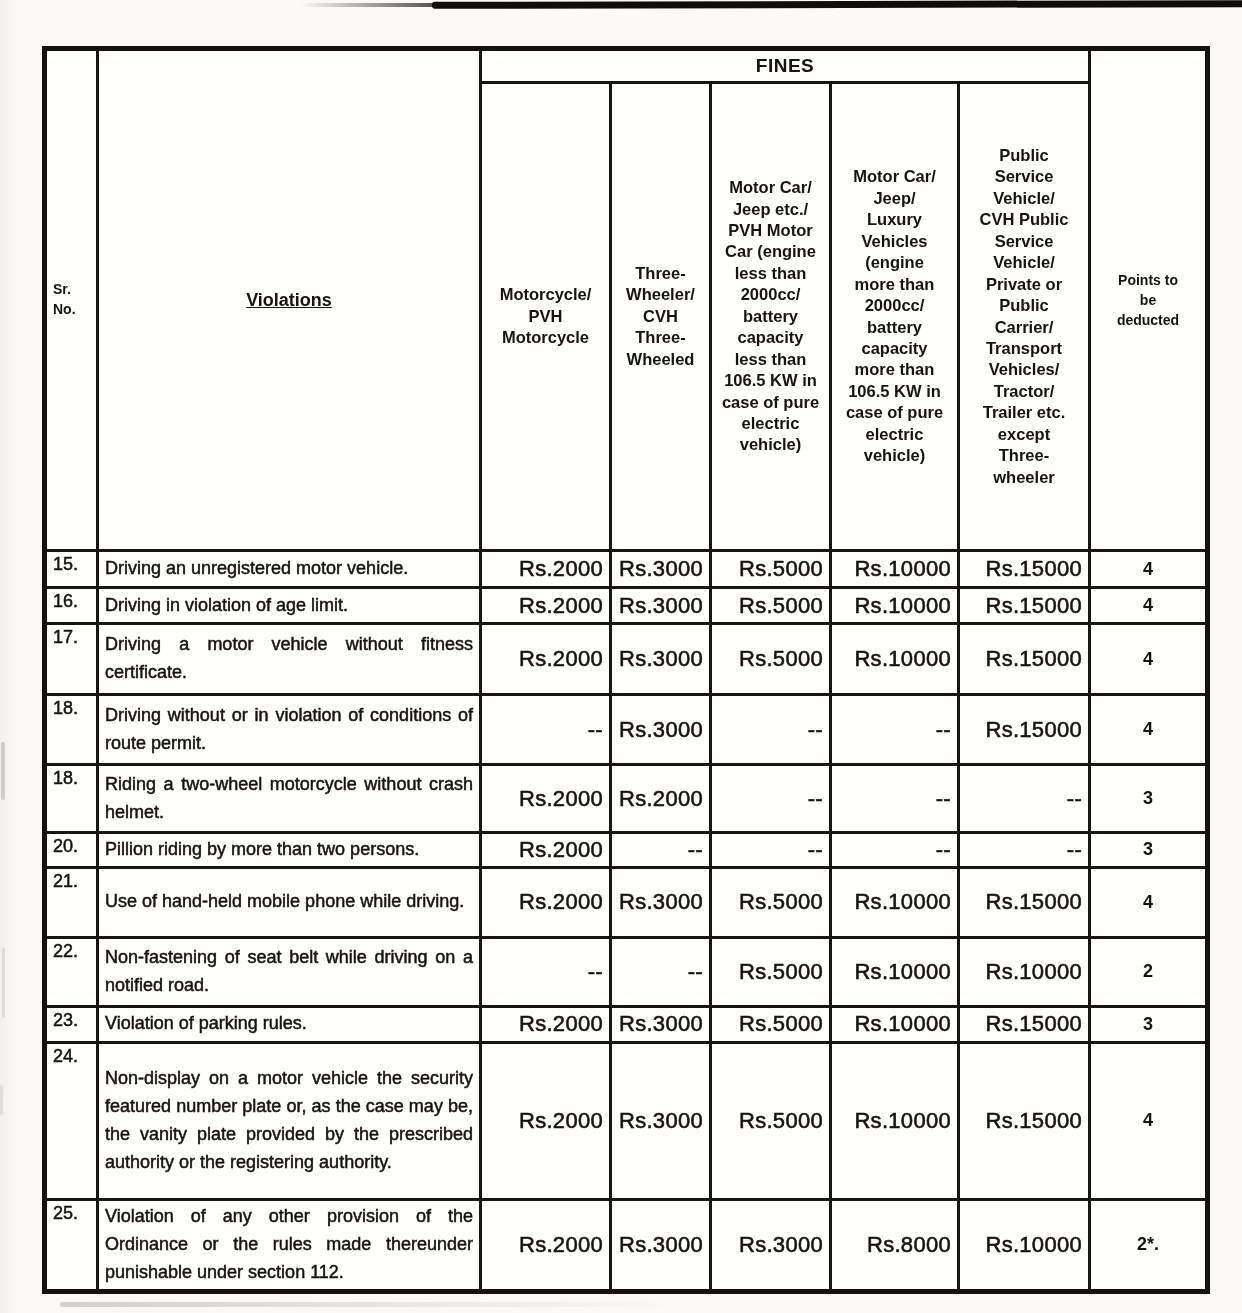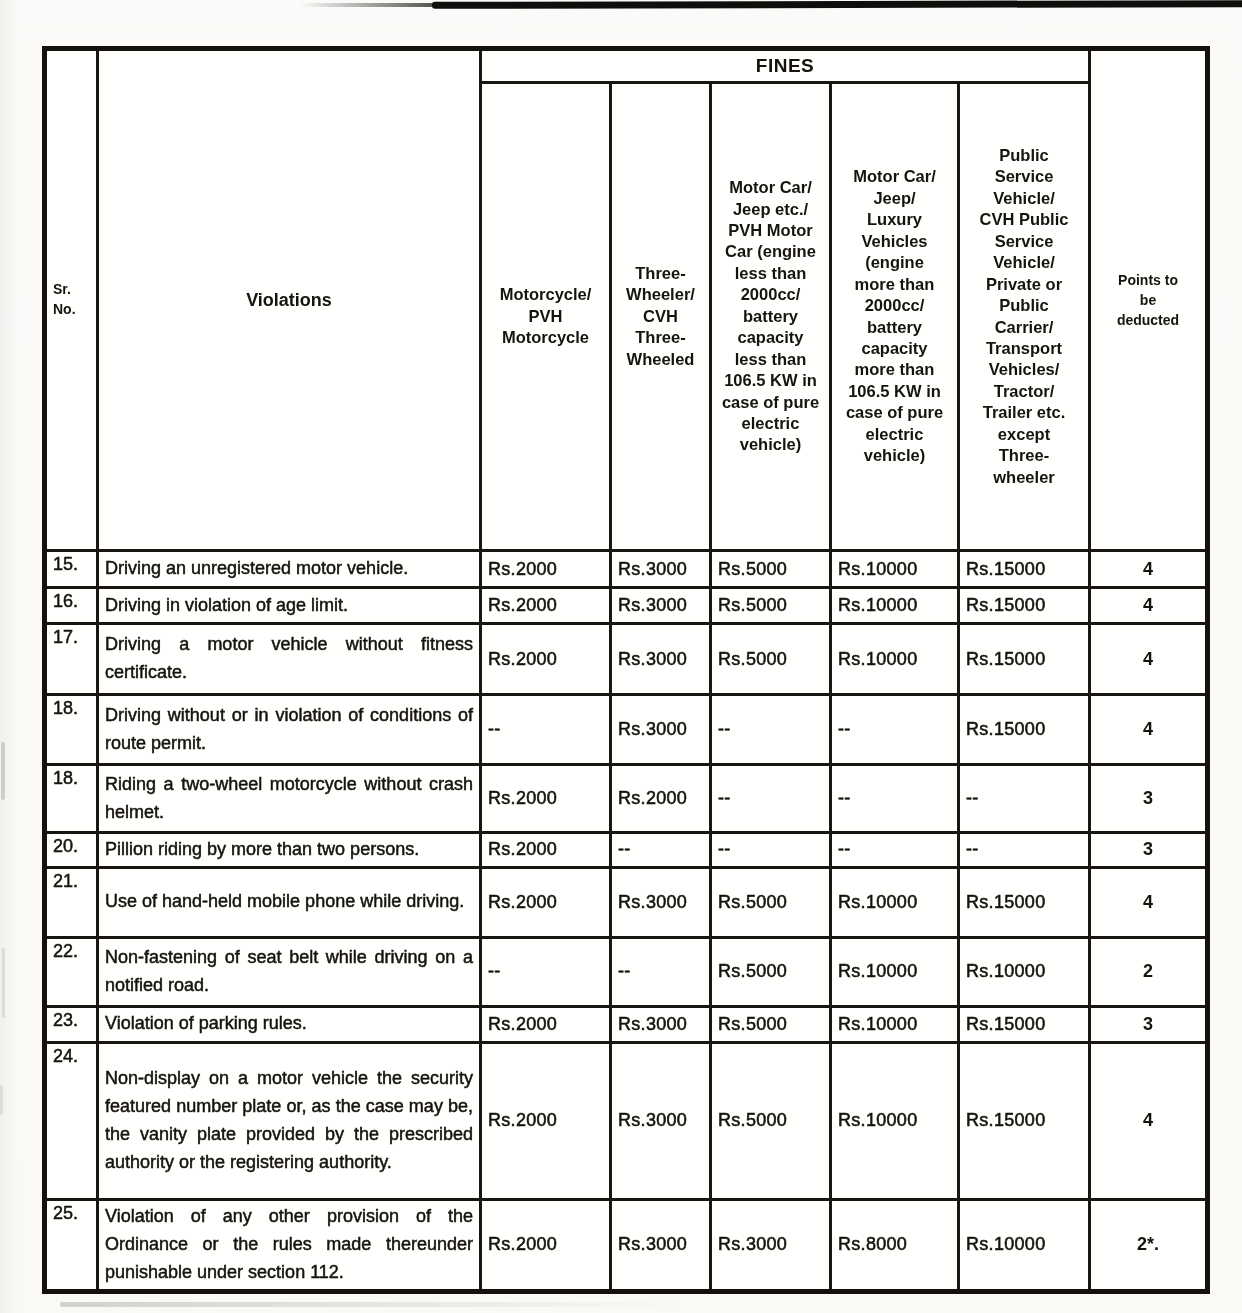--- a/index.html
+++ b/index.html
@@ -83,21 +83,21 @@
     font-size: 19px;
     letter-spacing: 0.5px;
   }
   th.sr-h {
     font-size: 14px;
     white-space: pre-line;
     text-align: left;
     padding-left: 9px;
     line-height: 1.4;
   }
-  th.viol-h { font-size: 18px; }
+  th.viol-h { font-size: 18px; text-decoration: underline; }
   th.cat-h {
     font-size: 16.5px;
     white-space: pre-line;
     line-height: 1.3;
     padding: 2px 2px;
     margin-left: 28px;
   }
   th.pts-h {
     font-size: 14px;
     white-space: pre-line;
@@ -113,22 +113,22 @@
   }
   td.viol {
     font-size: 18px;
     text-align: justify;
     vertical-align: middle;
     padding: 4px 12px 4px 11px;
     line-height: 1.55;
     -webkit-text-stroke: 0.5px #161310;
   }
   td.fine {
-    font-size: 18px;
-    text-align: left;
+    font-size: 22px;
+    text-align: right;
     vertical-align: middle;
     -webkit-text-stroke: 0.55px #161310;
     letter-spacing: 0.3px;
   }
   td.pts {
     font-size: 18px;
     font-weight: 700;
     text-align: center;
     vertical-align: middle;
   }

